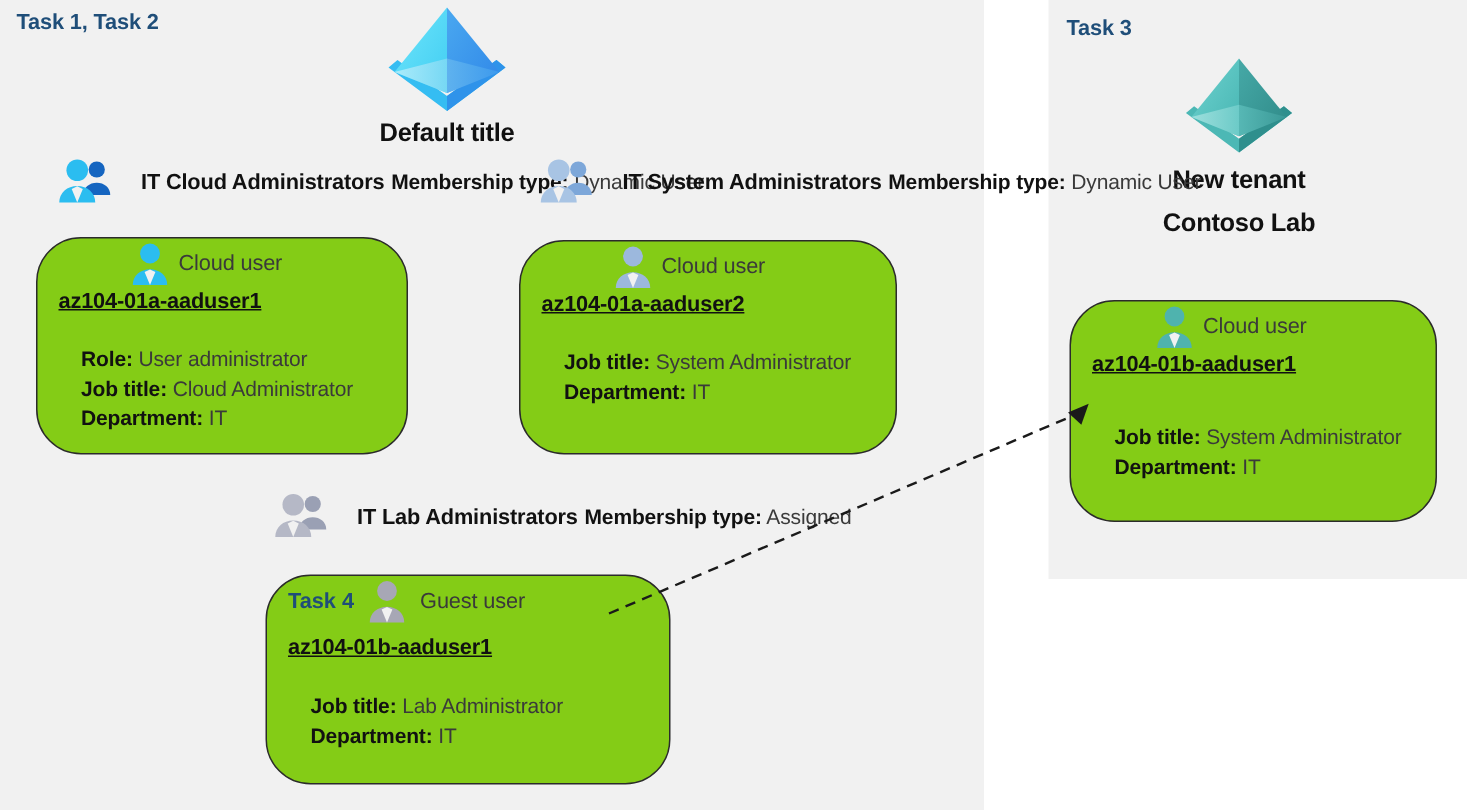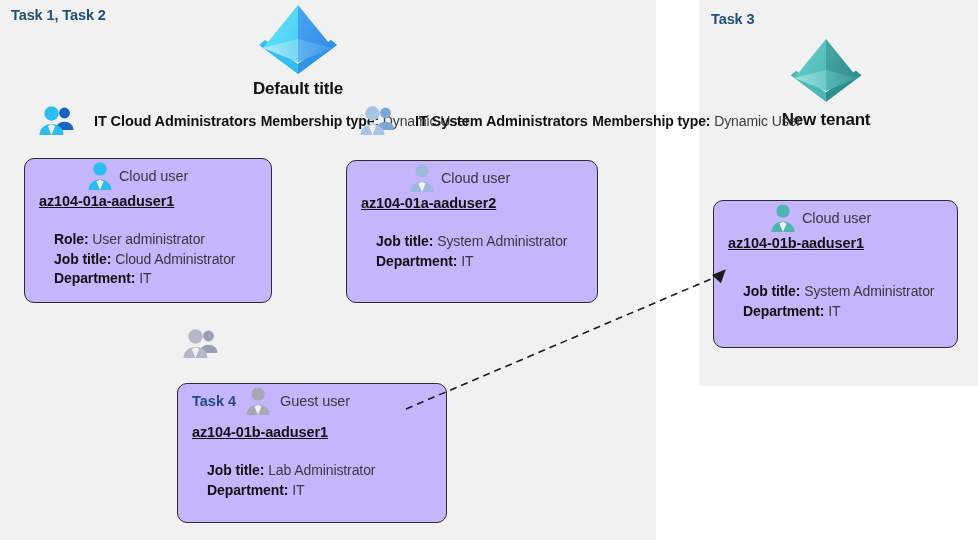--- a/index.html
+++ b/index.html
@@ -71,22 +71,22 @@
   .gh-sub b { color: #111111; font-weight: bold; }
 
   #group-cloud  { left: 38px;  top: 104px; }
   #group-system { left: 359px; top: 104px; }
   #group-lab    { left: 182px; top: 327px; }
 
   
   .card {
     position: absolute;
     border: 1.3px solid #2b2b2b;
-    border-radius: 10px;
-    background: #c4b5fd;
+    border-radius: 30px;
+    background: #84cc16;
   }
   #card-user1 { left: 24px;  top: 158px; width: 248px; height: 145px; }
   #card-user2 { left: 346px; top: 160px; width: 252px; height: 143px; }
   #card-user3 { left: 713px; top: 200px; width: 245px; height: 148px; }
   #card-user4 { left: 177px; top: 383px; width: 270px; height: 140px; }
 
   .card-head {
     display: flex;
     align-items: center;
     gap: 6px;
@@ -195,20 +195,21 @@
         </linearGradient>
       </defs>
       <polygon points="43,72 4,43 10,38 43,62 76,38 82,43" fill="#4cb8b5"></polygon>
       <polygon points="43,72 43,62 76,38 82,43" fill="#2f8f8d"></polygon>
       <polygon points="43,3 8,46 43,60" fill="url(#ntL)"></polygon>
       <polygon points="43,3 78,46 43,60" fill="url(#ntR)"></polygon>
       <polygon points="43,37 8,46 43,60" fill="url(#ntBL)" opacity="0.85"></polygon>
       <polygon points="43,37 78,46 43,60" fill="url(#ntBR)" opacity="0.85"></polygon>
     </svg>
     <div class="tenant-name">New  tenant</div>
+    <div class="tenant-name">Contoso Lab</div>
   </div>
 
   <div class="group-header" id="group-cloud">
     <svg width="38" height="34" viewBox="0 0 38 34">
       <circle cx="26.5" cy="9" r="5.4" fill="#1565c0"></circle>
       <path d="M17.5 26c0-5 4.1-8.2 9-8.2s9 3.2 9 8.2z" fill="#1565c0"></path>
       <circle cx="13.5" cy="9.5" r="7.2" fill="#2bbdf0"></circle>
       <path d="M1.5 31c0-6.6 5.4-11 12-11s12 4.4 12 11z" fill="#2bbdf0"></path>
       <path d="M13.5 20.2 L17.2 22 L13.5 31 L9.8 22 Z" fill="#f1f1f1"></path>
     </svg>
@@ -233,20 +234,24 @@
   </div>
 
   <div class="group-header" id="group-lab">
     <svg width="38" height="34" viewBox="0 0 38 34">
       <circle cx="26.5" cy="9" r="5.4" fill="#9aa0b4"></circle>
       <path d="M17.5 26c0-5 4.1-8.2 9-8.2s9 3.2 9 8.2z" fill="#9aa0b4"></path>
       <circle cx="13.5" cy="9.5" r="7.2" fill="#b5b8c6"></circle>
       <path d="M1.5 31c0-6.6 5.4-11 12-11s12 4.4 12 11z" fill="#b5b8c6"></path>
       <path d="M13.5 20.2 L17.2 22 L13.5 31 L9.8 22 Z" fill="#f1f1f1"></path>
     </svg>
+    <span class="gh-text">
+      <span class="gh-title">IT Lab Administrators</span>
+      <span class="gh-sub"><b>Membership type:</b> <span>Assigned</span></span>
+    </span>
   </div>
 
   <div class="card" id="card-user1">
     <div class="card-head centered">
       <svg width="26" height="30" viewBox="0 0 26 30">
         <circle cx="13" cy="8" r="6.6" fill="#2bbdf0"></circle>
         <path d="M1.5 29c0-6.3 5.2-10.5 11.5-10.5S24.5 22.7 24.5 29z" fill="#2bbdf0"></path>
         <path d="M13 18.7 L16.6 20.4 L13 29 L9.4 20.4 Z" fill="#f1f1f1"></path>
       </svg>
       <span class="usertype">Cloud user</span>

